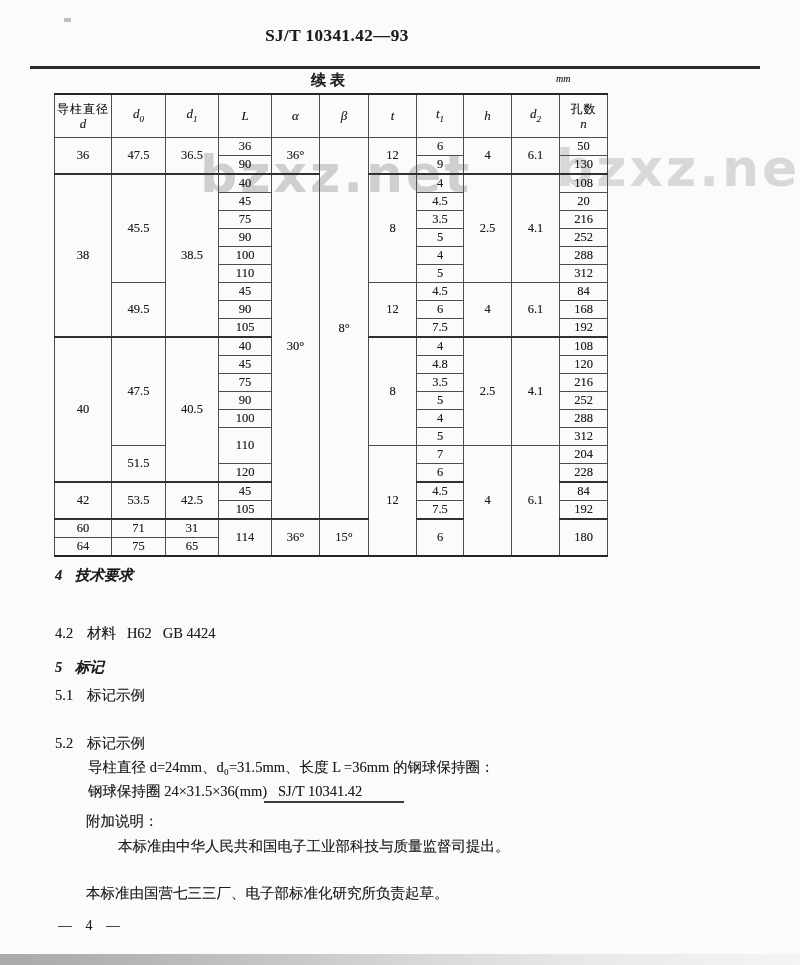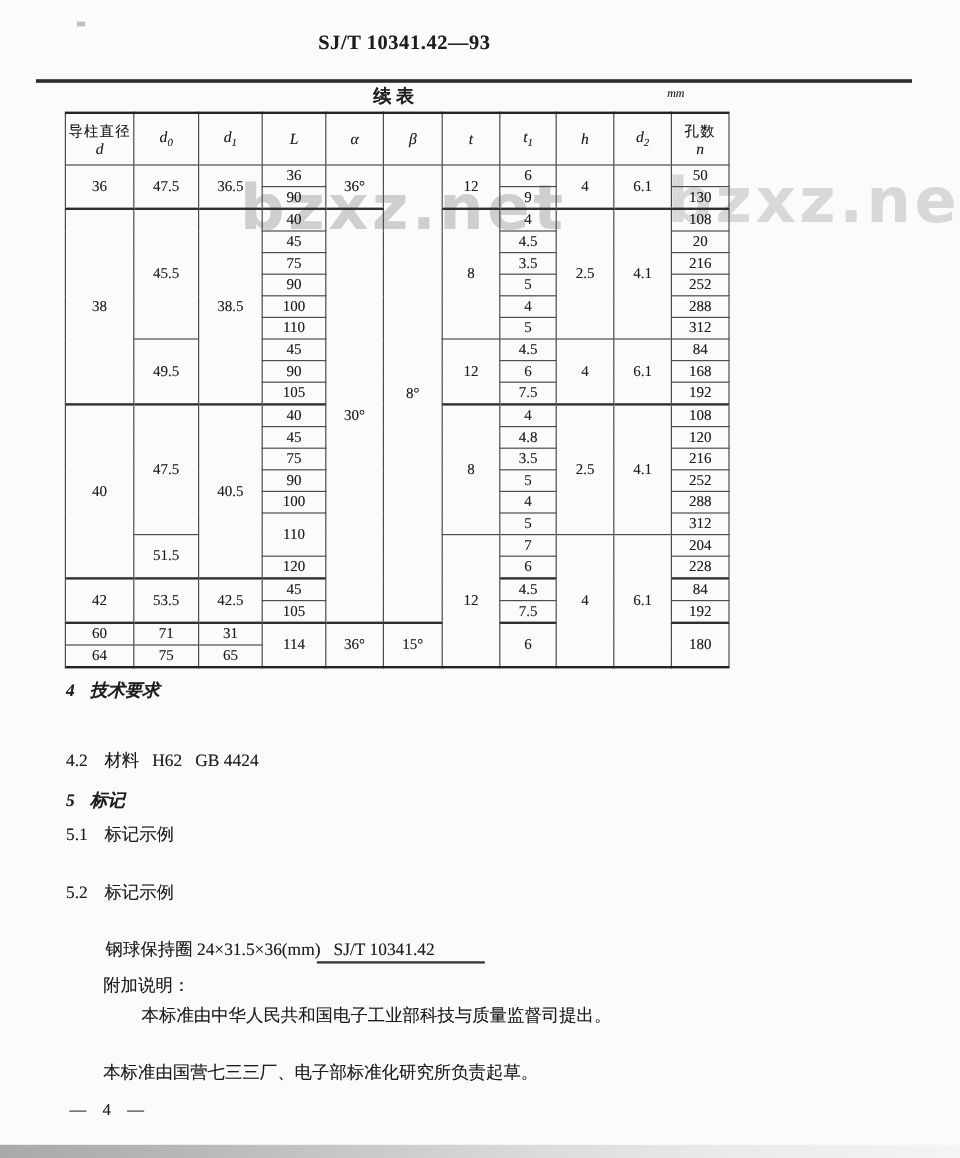--- a/index.html
+++ b/index.html
@@ -293,20 +293,21 @@
         </tr>
       </tbody>
   </table>
 
   <div class="tline bold" style="left:55px;top:566px;"><span class="num one">4</span><span>技术要求</span></div>
   <div class="tline" style="left:55px;top:624px;"><span class="num">4.2</span><span>材料   H62   GB 4424</span></div>
 
   <div class="tline bold" style="left:55px;top:658px;"><span class="num one">5</span><span>标记</span></div>
   <div class="tline" style="left:55px;top:686px;"><span class="num">5.1</span><span>标记示例</span></div>
   <div class="tline" style="left:55px;top:734px;"><span class="num">5.2</span><span>标记示例</span></div>
+  <div class="tline" style="left:88px;top:758px;">导柱直径 d=24mm、d₀=31.5mm、长度 L =36mm 的钢球保持圈：</div>
   <div class="tline" style="left:88px;top:782px;">钢球保持圈 24×31.5×36(mm)   SJ/T 10341.42</div>
 
   <div class="divider"></div>
 
   <div class="tline" style="left:86px;top:812px;">附加说明：</div>
   <div class="tline" style="left:86px;top:837px;margin-left:32px;">本标准由中华人民共和国电子工业部科技与质量监督司提出。</div>
   <div class="tline" style="left:86px;top:884px;">本标准由国营七三三厂、电子部标准化研究所负责起草。</div>
 
   <div class="page-number">— 4 —</div>
 

